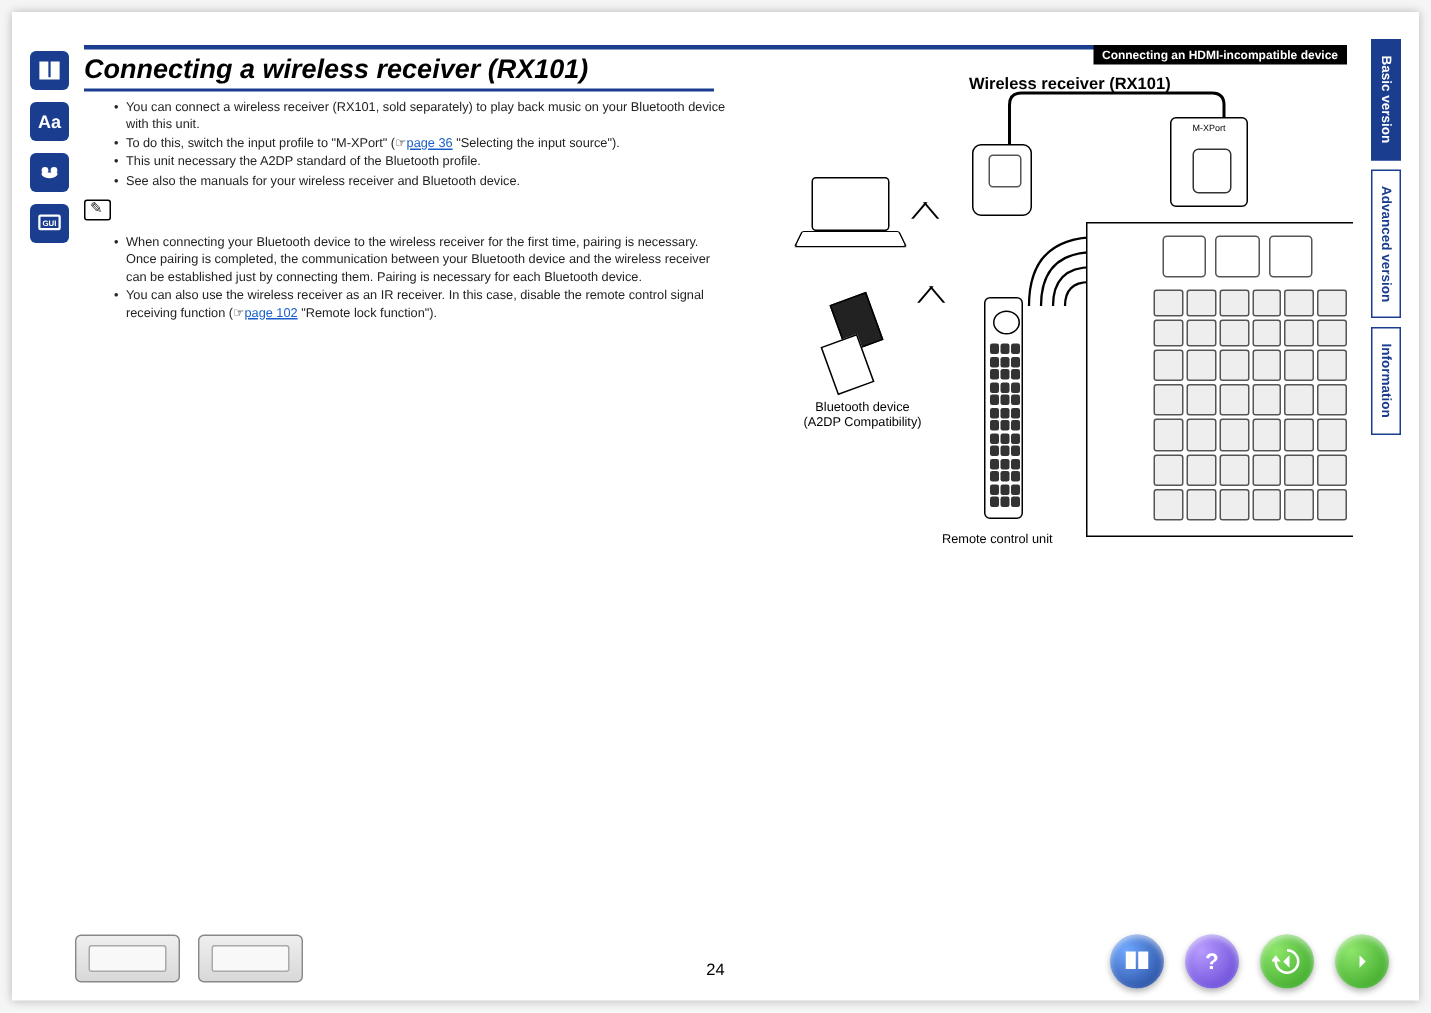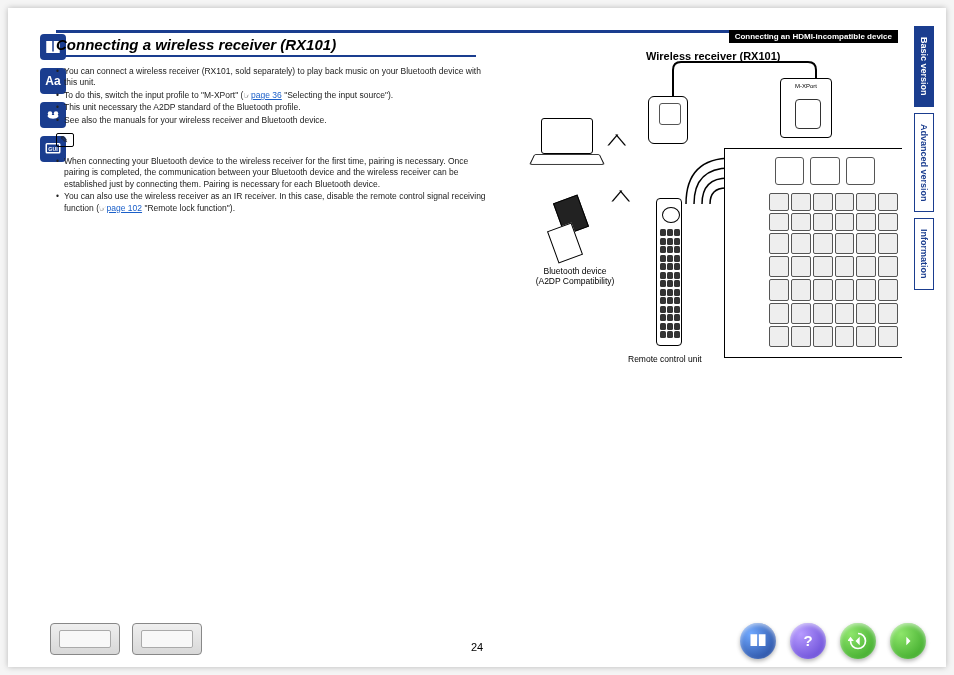--- a/index.html
+++ b/index.html
@@ -15,21 +15,21 @@
     position: absolute;
     left: 8px;
     top: 8px;
     width: 938px;
     height: 659px;
     background: #fff;
     box-shadow: 0 0 6px rgba(0,0,0,.25);
   }
 
   
-  .rail { position: absolute; left: 12px; top: 26px; width: 30px; margin-left: 20px; }
+  .rail { position: absolute; left: 12px; top: 26px; width: 30px; }
   .rail-item {
     width: 26px; height: 26px;
     background: #1a3d8f;
     border-radius: 4px;
     margin-bottom: 8px;
     display: flex; align-items: center; justify-content: center;
     color: #fff;
   }
   .rail-item svg { width: 18px; height: 18px; fill: #fff; }
   .rail-aa { font-size: 12px; font-weight: bold; }
@@ -46,38 +46,38 @@
     right: 48px; top: 22px;
     background: #000000;
     color: #fff;
     font-size: 8px;
     font-weight: bold;
     padding: 2px 6px;
   }
   .title {
     position: absolute;
     left: 48px; top: 28px;
-    font-size: 15px;
+    font-size: 18px;
     font-weight: bold;
     font-style: italic;
     border-bottom: 2px solid #1a3d8f;
     width: 420px;
     padding-bottom: 2px;
   }
 
   
   .col-left {
     position: absolute;
     left: 48px; top: 58px;
     width: 430px;
     font-size: 8.5px;
     line-height: 1.35;
     color: #222;
   }
-  .col-left ul { list-style: none; }
+  .col-left ul { list-style: none; margin-left: 20px; }
   .col-left li { position: relative; padding-left: 8px; margin-bottom: 1px; }
   .col-left li::before {
     content: "•"; position: absolute; left: 0; top: 0;
   }
   .pg-link { color: #1a5fc9; text-decoration: underline; text-align: center; }
   .note-icon {
     display: inline-block;
     width: 18px; height: 14px;
     border: 1px solid #000;
     border-radius: 2px;

